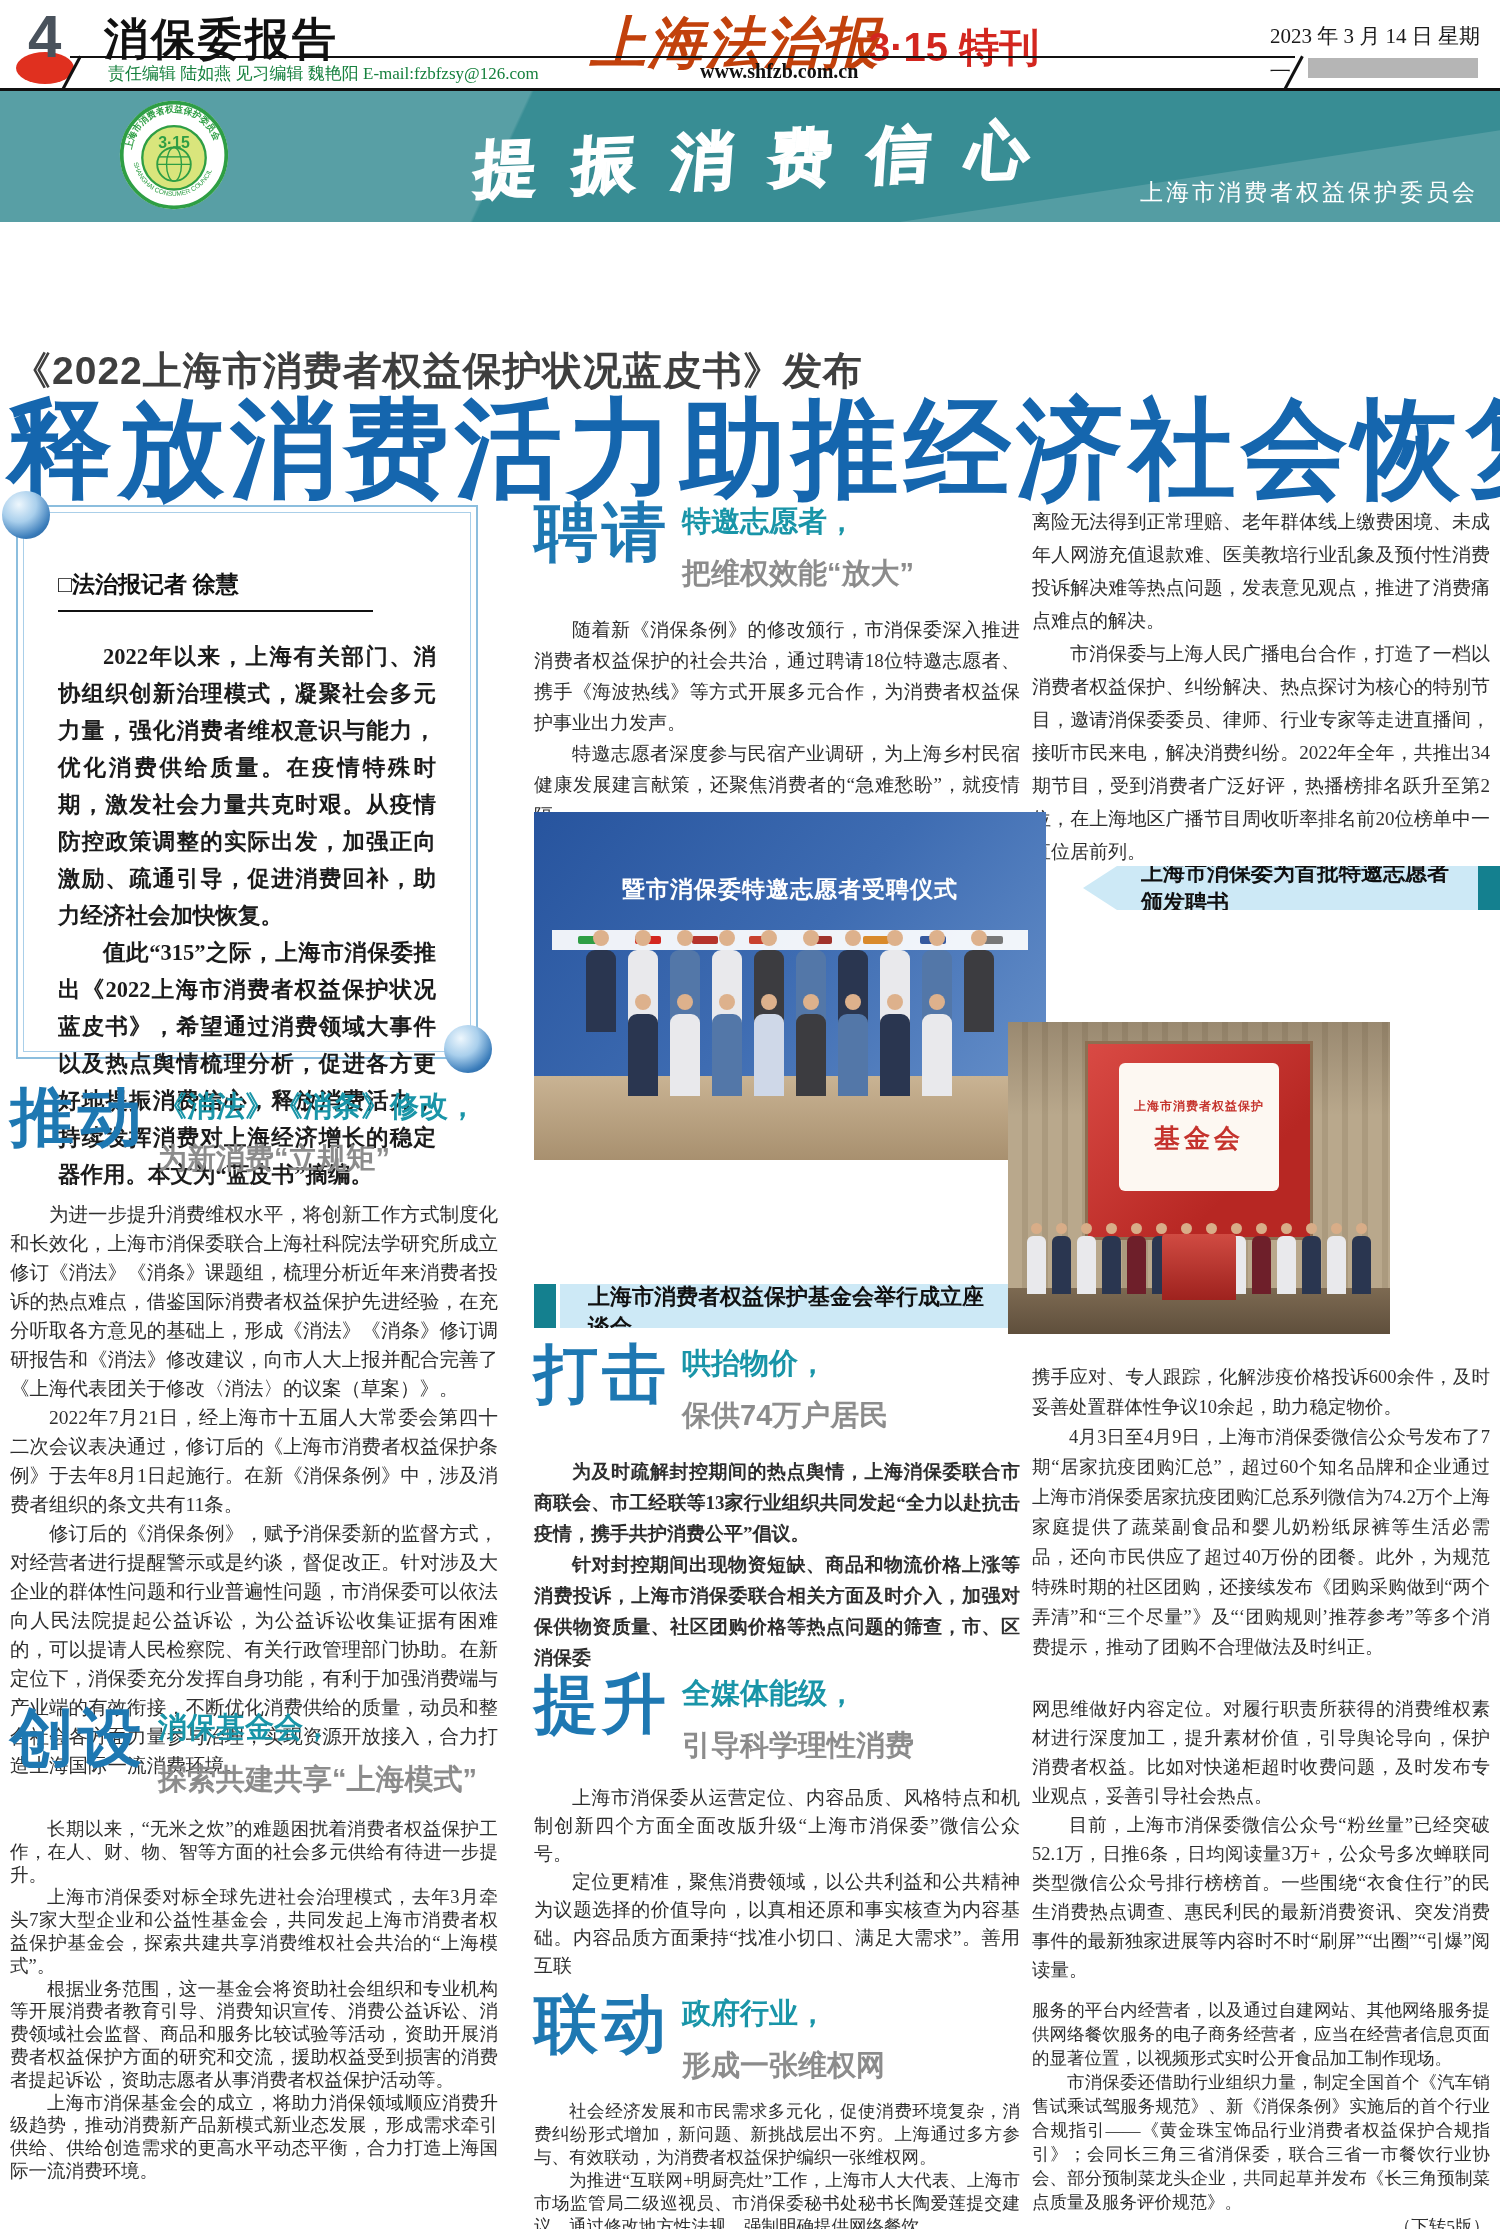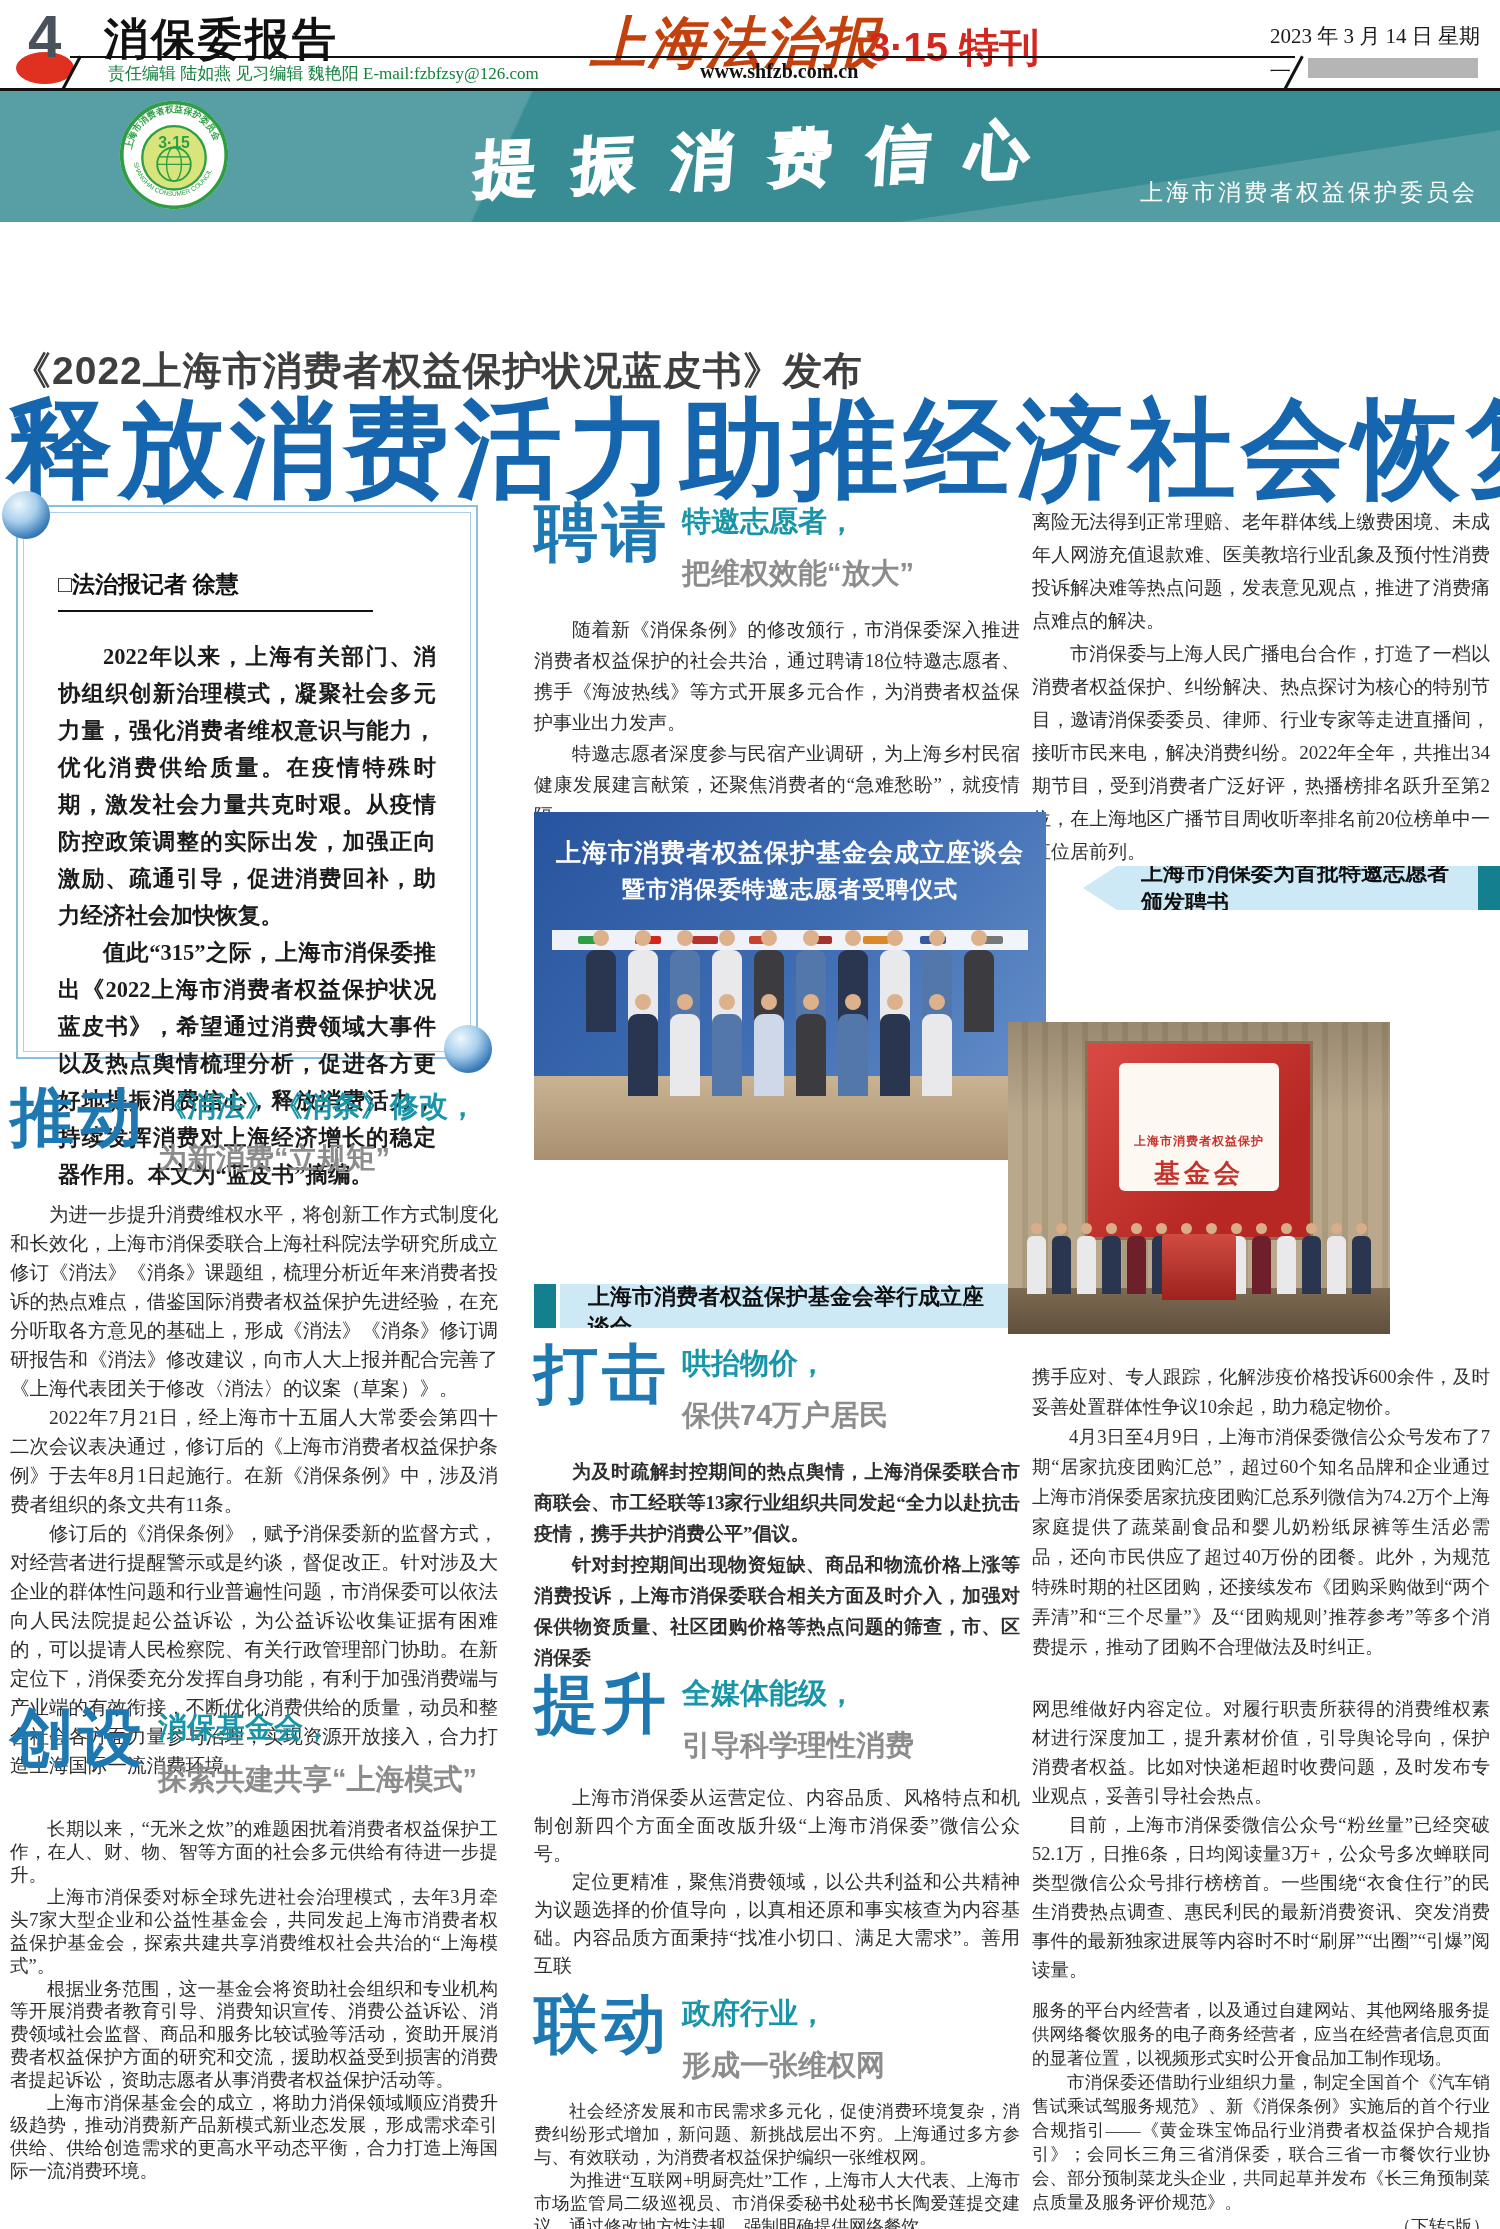--- a/index.html
+++ b/index.html
@@ -94,21 +94,21 @@
   .prow.front .fig:nth-child(4){background:#cfd8e8;}
 
   
   .photo2{left:1008px;top:1022px;width:382px;height:312px;overflow:hidden;
      background:repeating-linear-gradient(90deg,#b9a88c 0 14px,#ab9a7e 14px 20px);}
   .photo2 .shade{position:absolute;left:0;top:0;width:100%;height:100%;
      background:linear-gradient(rgba(60,45,30,0.25),rgba(0,0,0,0) 30%);}
   .redscreen{position:absolute;left:21%;top:7%;width:58%;height:62%;
      background:linear-gradient(135deg,#d94a44,#b72723 70%);box-shadow:0 0 0 3px #8d6f52;}
   .sign{position:absolute;left:14%;top:10%;width:72%;height:66%;background:#fdf8f2;border-radius:6px;
-     display:flex;flex-direction:column;align-items:center;justify-content:flex-end;gap:6px;}
+     display:flex;flex-direction:column;align-items:center;justify-content:center;gap:6px;}
   .sign .s1{color:#c5332d;font-size:12px;font-weight:700;letter-spacing:1px;font-family:"Liberation Sans",sans-serif;}
   .sign .s2{color:#c5332d;font-size:26px;font-weight:900;letter-spacing:4px;font-family:"Liberation Sans",sans-serif;}
   .floor2{position:absolute;bottom:0;left:0;width:100%;height:46px;background:linear-gradient(#7d6a52,#5f4f3c);}
   .prow2{position:absolute;bottom:40px;display:flex;justify-content:center;gap:6px;width:100%;}
   .fig2{width:19px;height:58px;border-radius:6px 6px 0 0;background:#e9e9ec;}
   .fig2::before{content:"";display:block;width:11px;height:11px;border-radius:50%;background:#d8ad88;margin:-13px auto 2px auto;}
   .prow2 .fig2:nth-child(2n){background:#2a3650;}
   .prow2 .fig2:nth-child(5n){background:#6e1f2a;}
   .podium{position:absolute;left:50%;bottom:34px;transform:translateX(-50%);width:74px;height:66px;
      background:linear-gradient(#d04b42,#9e221e);border-radius:4px 4px 0 0;}
@@ -211,21 +211,20 @@
     <p>随着新《消保条例》的修改颁行，市消保委深入推进消费者权益保护的社会共治，通过聘请18位特邀志愿者、携手《海波热线》等方式开展多元合作，为消费者权益保护事业出力发声。</p>
     <p>特邀志愿者深度参与民宿产业调研，为上海乡村民宿健康发展建言献策，还聚焦消费者的“急难愁盼”，就疫情隔</p>
   </div>
 
   <div class="abs bodyblock" style="left:1032px;top:505px;width:458px;font-size:19px;line-height:33px;">
     <p class="noindent">离险无法得到正常理赔、老年群体线上缴费困境、未成年人网游充值退款难、医美教培行业乱象及预付性消费投诉解决难等热点问题，发表意见观点，推进了消费痛点难点的解决。</p>
     <p>市消保委与上海人民广播电台合作，打造了一档以消费者权益保护、纠纷解决、热点探讨为核心的特别节目，邀请消保委委员、律师、行业专家等走进直播间，接听市民来电，解决消费纠纷。2022年全年，共推出34期节目，受到消费者广泛好评，热播榜排名跃升至第2位，在上海地区广播节目周收听率排名前20位榜单中一直位居前列。</p>
   </div>
 
   <div class="abs photo1">
-    <div class="ptitle1">上海市消费者权益保护基金会成立座谈会</div>
     <div class="ptitle2">暨市消保委特邀志愿者受聘仪式</div>
     <div class="logostrip">
       <i style="background:#2e9e44"></i>
         <i style="background:#d3261f"></i>
         <i style="background:#b5332c"></i>
       <i style="background:#c8412e"></i>
         <i style="background:#a0332c"></i>
         <i style="background:#d98a2b"></i>
       <i style="background:#35589e"></i>
         <i style="background:#777"></i>

